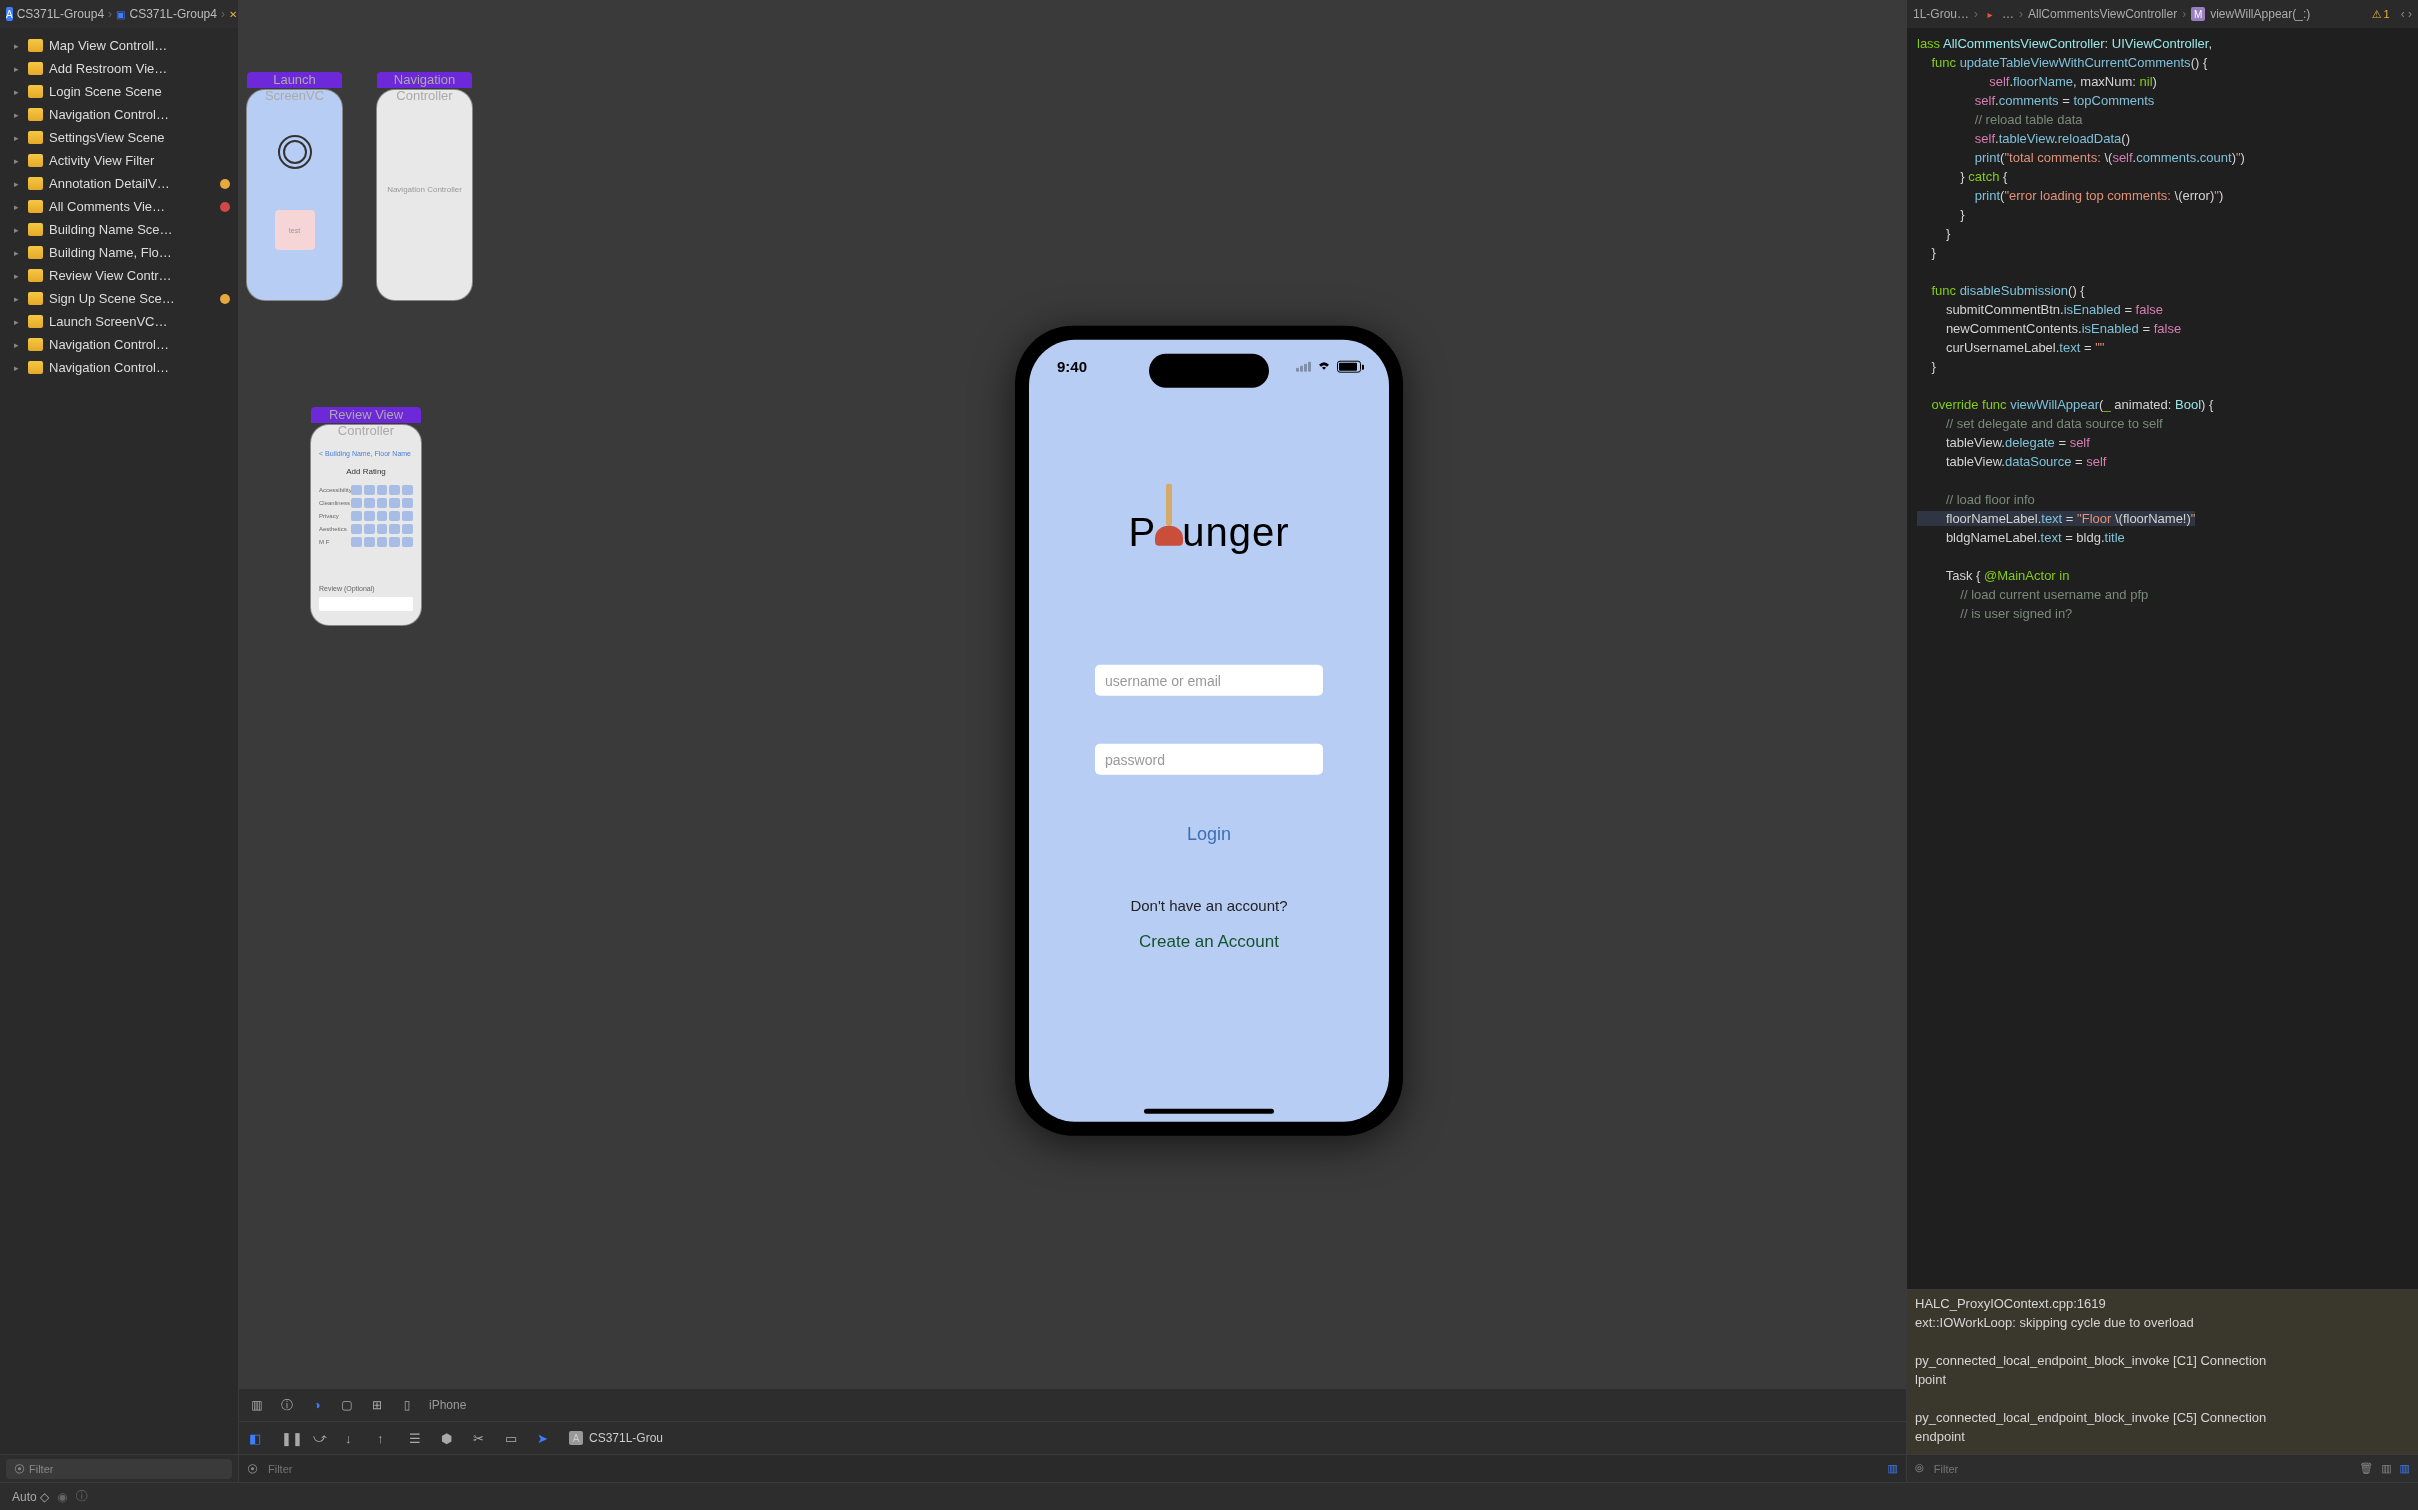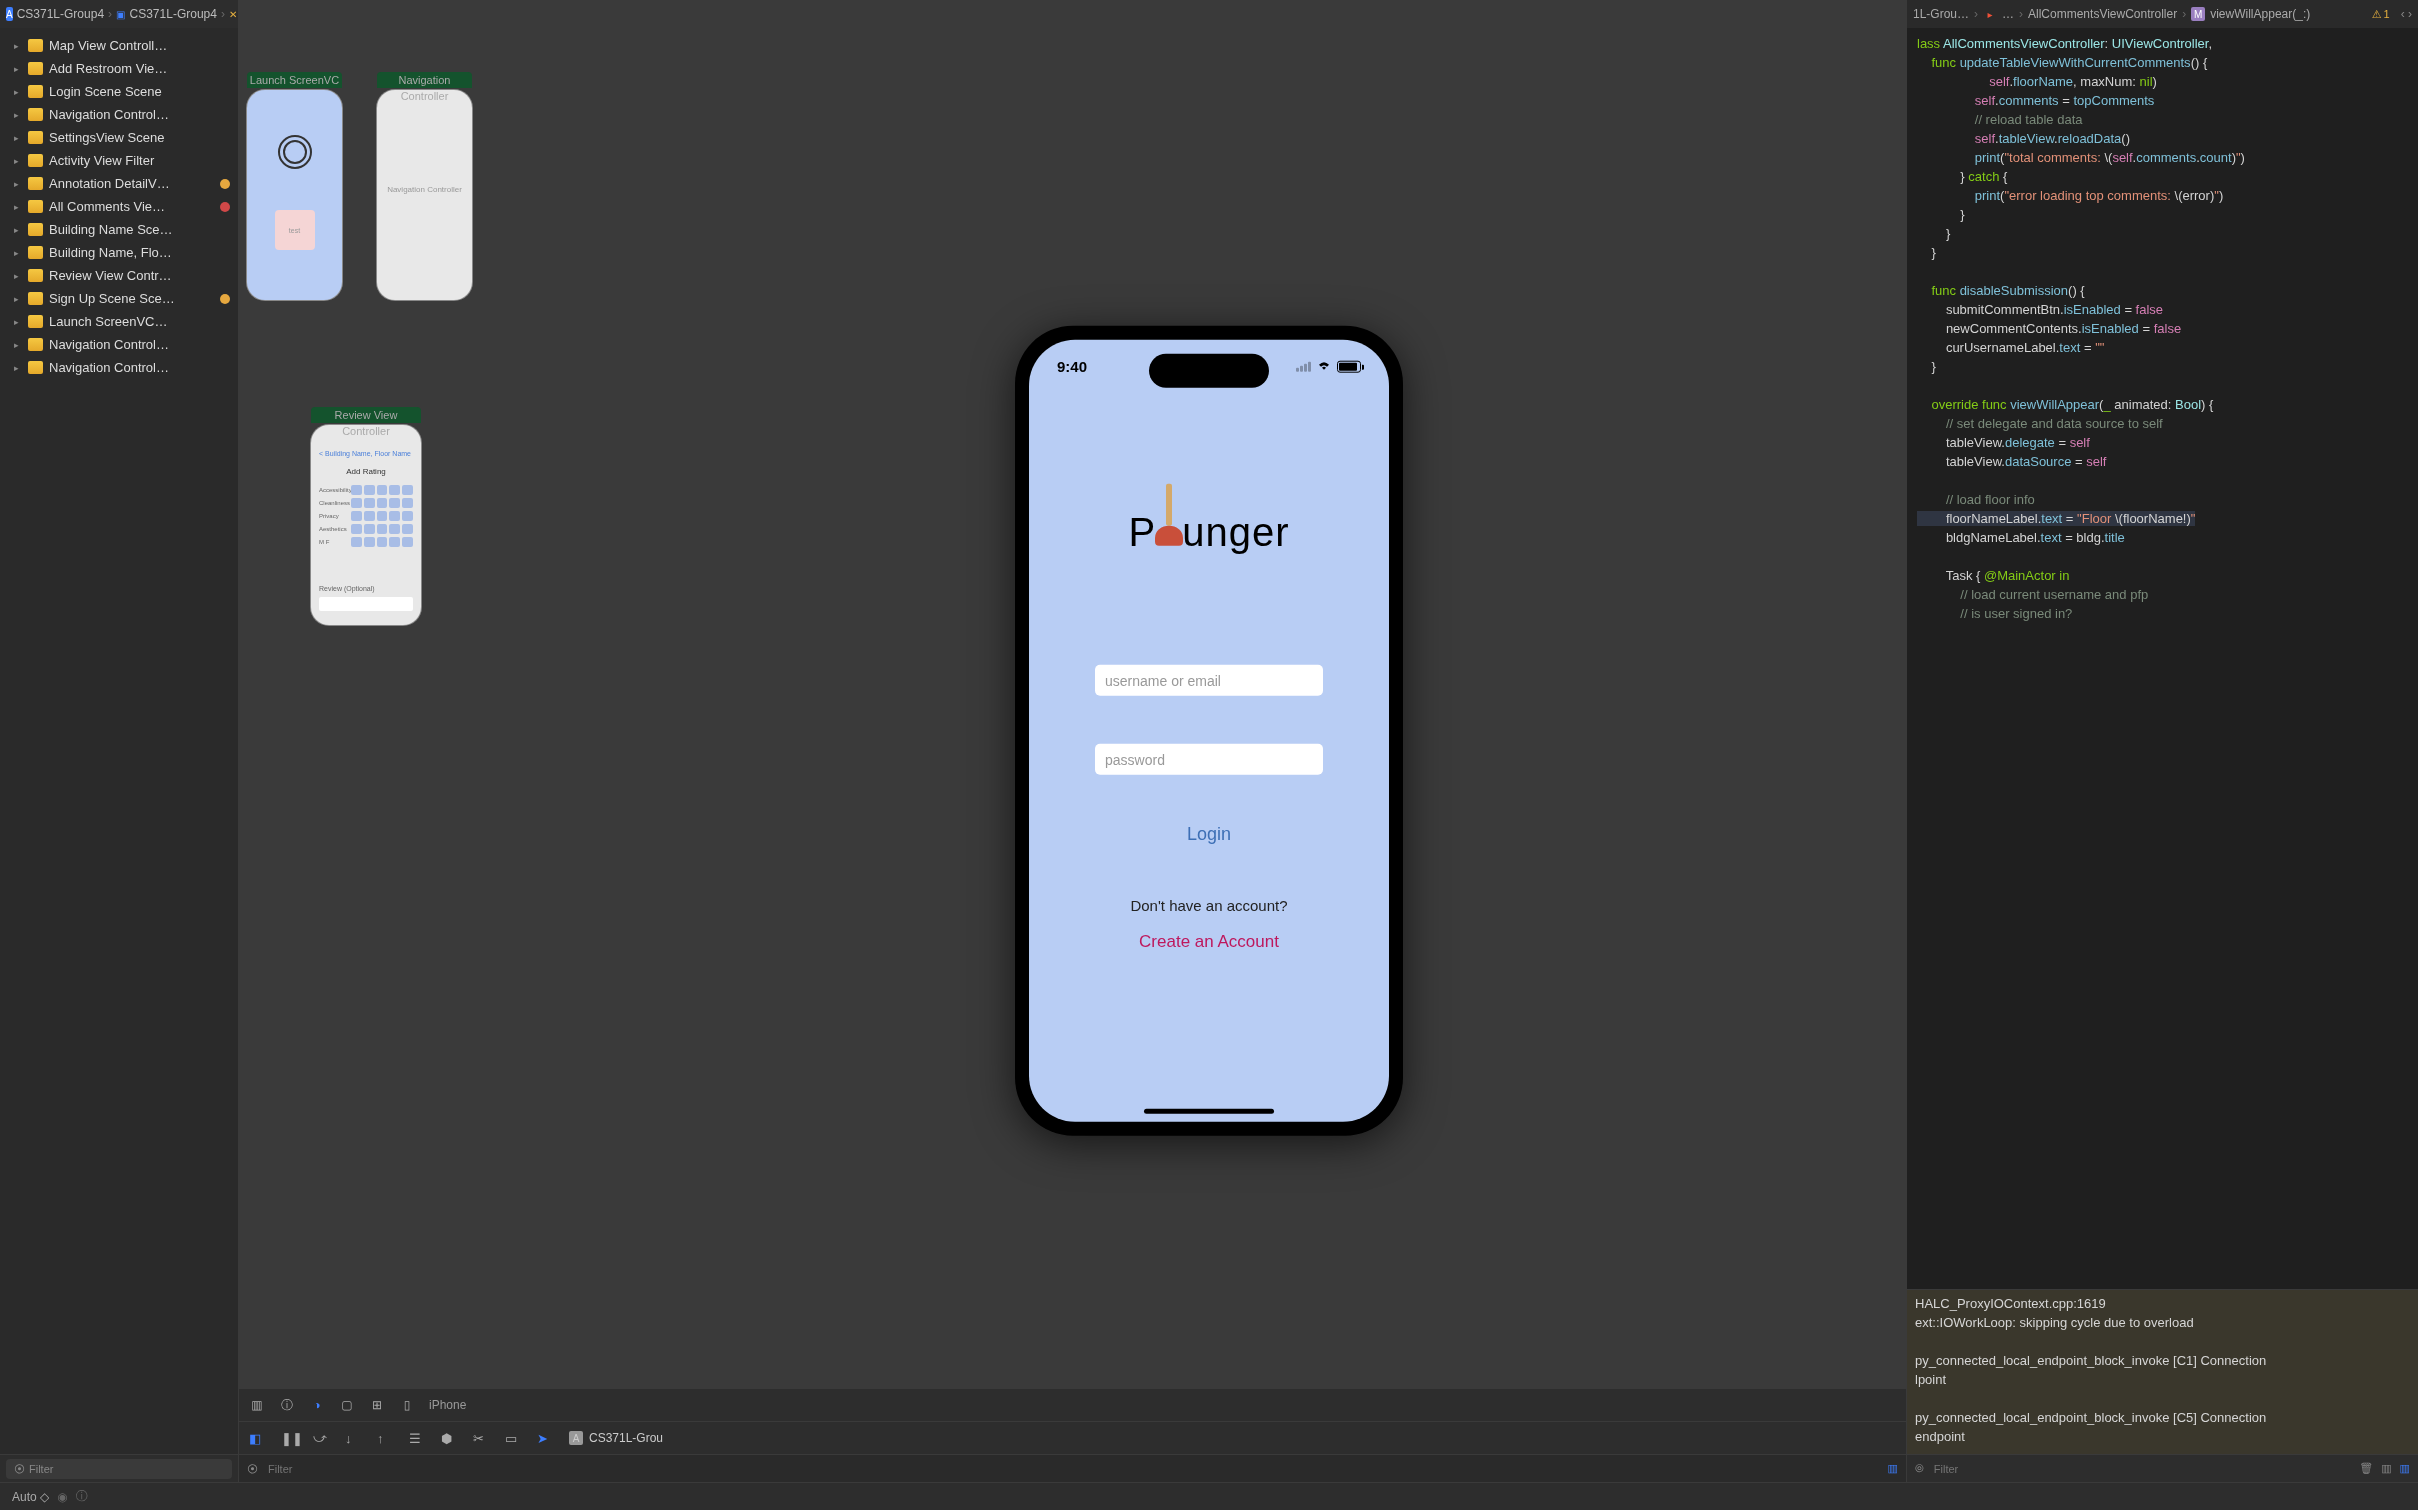--- a/index.html
+++ b/index.html
@@ -20,21 +20,21 @@
     .status.m { background: #e6a83f; }
     .status.a { background: #d04848; }
     .nav-filter-row { height: 28px; display: flex; align-items: center; padding: 0 6px; border-top: 1px solid #3a3a3a; background: #2d2d2d; }
     .nav-filter { flex: 1; background: #3a3a3a; border-radius: 4px; height: 20px; display: flex; align-items: center; padding: 0 8px; font-size: 11px; color: #888; }
 
     
     .center-col { flex: 1; display: flex; flex-direction: column; min-width: 0; }
     .canvas { flex: 1; background: #3a3a3a; position: relative; overflow: hidden; }
 
     .mini-phone { position: absolute; background: #b8cdf4; border-radius: 18px; box-shadow: 0 0 0 1px #888; }
-    .mini-phone .bar { position:absolute; top:-18px; left:0; right:0; height:16px; background:#14532d; border-radius:4px 4px 0 0; font-size:11px; color:#aaa; text-align:center; line-height:16px; }
+    .mini-phone .bar { position:absolute; top:-18px; left:0; right:0; height:16px; background:#6d28d9; border-radius:4px 4px 0 0; font-size:13px; color:#aaa; text-align:center; line-height:16px; }
     .mini-phone.p1 { left: 8px; top: 90px; width: 95px; height: 210px; }
     .mini-phone.p2 { left: 138px; top: 90px; width: 95px; height: 210px; background:#e8e8e8; }
     .mini-phone.p2 .nc { position:absolute; top:45%; left:0;right:0; text-align:center; font-size:8px; color:#999; }
     .mini-phone.p3 { left: 72px; top: 425px; width: 110px; height: 200px; background:#e8e8e8; }
     .spiral { position:absolute; top:45px; left:50%; transform:translateX(-50%); width:34px; height:34px; border-radius:50%; border:2px solid #333; display:flex;align-items:center;justify-content:center; }
     .spiral::after{content:"";width:20px;height:20px;border:2px solid #333;border-radius:50%;}
     .patch { position:absolute; top:120px; left:50%; transform:translateX(-50%); width:40px; height:40px; background:#f5d5d5; border-radius:4px; font-size:7px; color:#999; display:flex;align-items:center;justify-content:center; }
 
     .p3 .hdr { position:absolute; top:25px; left:8px; color:#4a7fd9; font-size:7px; }
     .p3 .title { position:absolute; top:42px; left:0;right:0; text-align:center; font-size:8px; color:#333; font-weight:500; }
@@ -98,21 +98,21 @@
     .logo-text { font-size:40px; font-weight:500; color:#000; letter-spacing:1px; display:inline-flex; align-items:baseline; }
     .plunger-icon { width:32px; height:62px; position:relative; margin: 0 -3px; display:inline-block; }
     .plunger-stick { position:absolute; top:0; left:50%; transform:translateX(-50%); width:6px; height:42px; background:#d4a96a; border-radius:2px; }
     .plunger-cup { position:absolute; bottom:0; left:50%; transform:translateX(-50%); width:28px; height:20px; background:#c94f3a; border-radius:14px 14px 4px 4px / 12px 12px 4px 4px; }
 
     .sim-input { position:absolute; left:50%; transform:translateX(-50%); width:228px; height:31px; background:#fff; border-radius:5px; padding:0 10px; font-size:14px; color:#999; display:flex; align-items:center; }
     .sim-input.u { top:325px;text-align:right; }
     .sim-input.p { top:404px; }
     .login-link { position:absolute; top:484px; left:0;right:0; text-align:center; color:#3d6fb5; font-size:18px; }
     .no-acct { position:absolute; top:557px; left:0;right:0; text-align:center; color:#222; font-size:15px; }
-    .create-link { position:absolute; top:592px; left:0;right:0; text-align:center; color:#be185d; font-size:17px; }
+    .create-link { position:absolute; top:592px; left:0;right:0; text-align:center; color:#14532d; font-size:17px; }
     .home-ind { position:absolute; bottom:8px; left:50%; transform:translateX(-50%); width:130px; height:5px; background:#000; border-radius:3px; }
 
     .icon-box { width:14px;height:14px;display:inline-flex;align-items:center;justify-content:center;font-size:10px; }
   </style>
 </head>
 <body>
 
 <div class="app">
   <div class="main-row">
 

